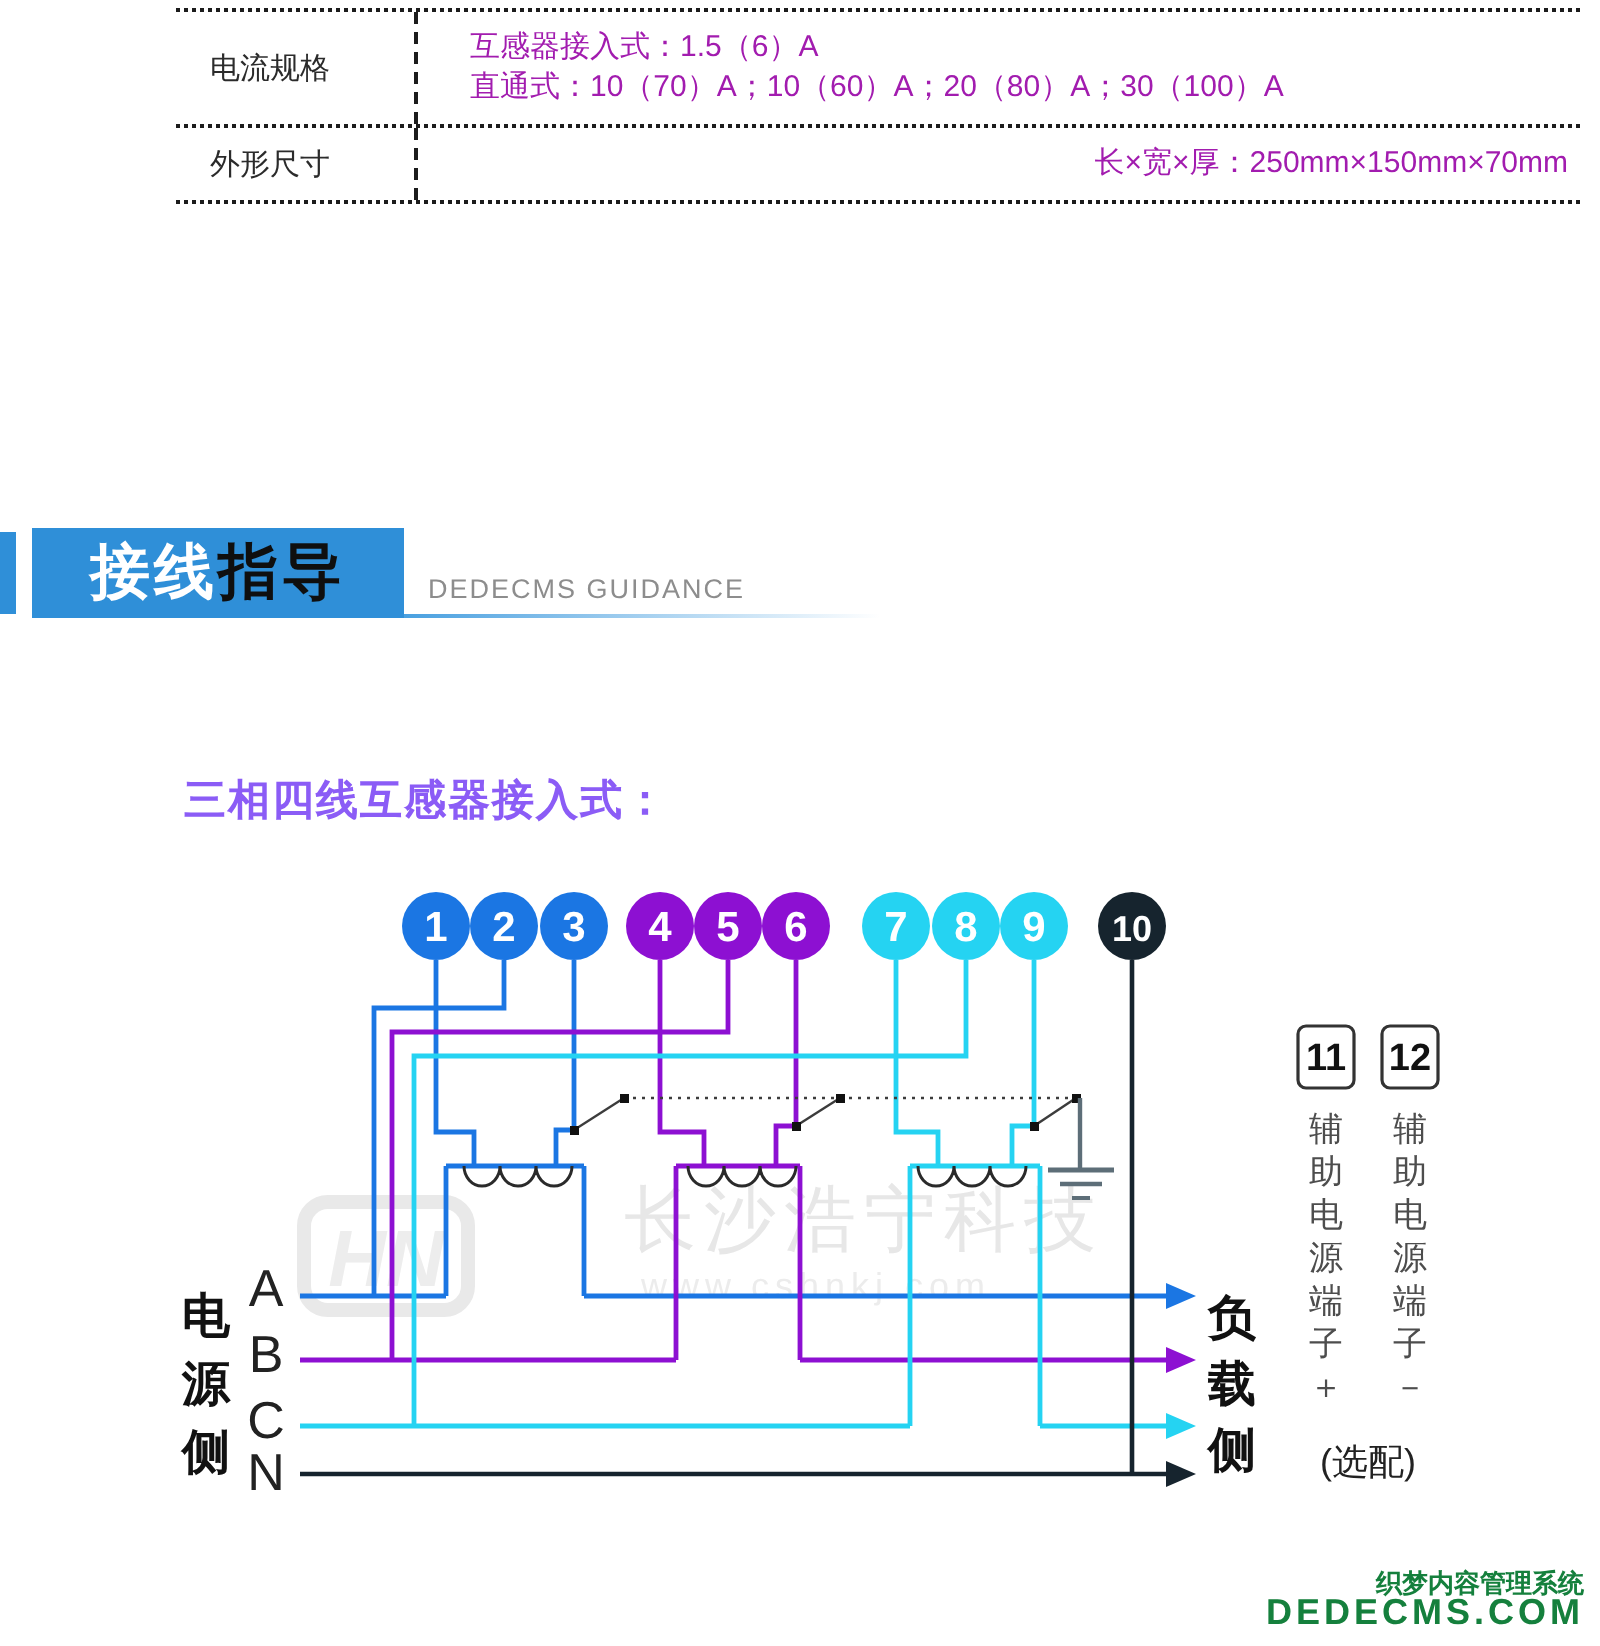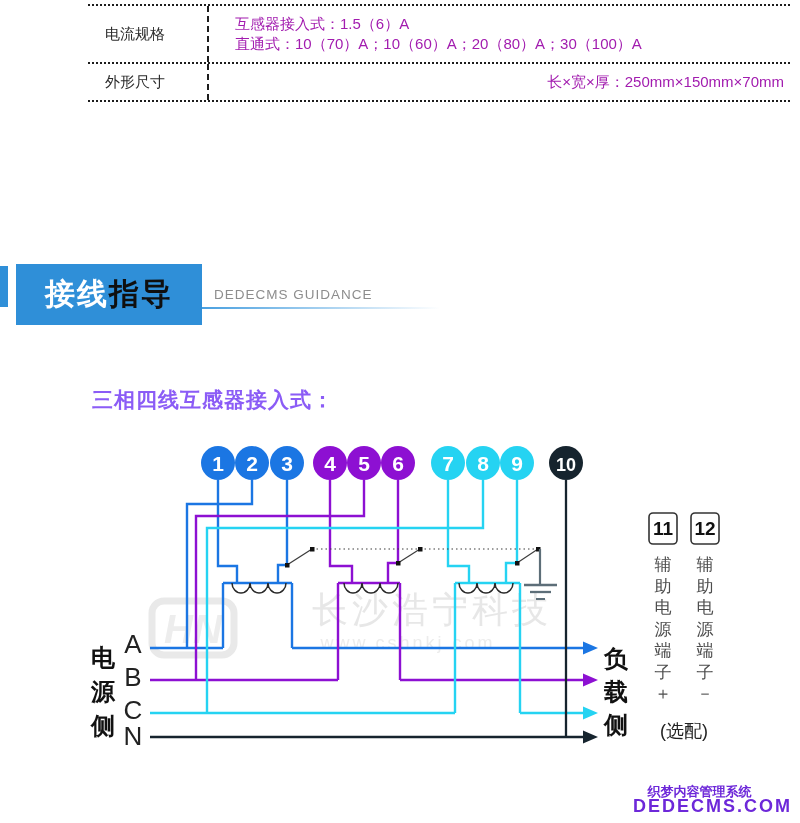--- a/index.html
+++ b/index.html
@@ -15,21 +15,21 @@
   .spec-row{display:flex;border-bottom:2px dotted #1c1c1c;}
   .spec-label{width:121px;flex:0 0 121px;border-right:2px dashed #1c1c1c;
               display:flex;align-items:center;padding-left:17px;box-sizing:border-box;
               font-size:15px;color:#2b2b2b;}
   .spec-value{flex:1;padding:8px 6px 8px 26px;font-size:15px;color:#a21caf;
               line-height:20px;display:flex;flex-direction:column;justify-content:center;}
   .r1{min-height:54px;} .r2{min-height:37px;} .r3{min-height:36px;} .r4{min-height:34px;text-align:right;}
 
   
   .hdr-notch{position:absolute;left:0;top:266px;width:8px;height:41px;background:var(--hdrblue);}
-  .hdr-bar{position:absolute;left:16px;top:264px;width:186px;height:61px;background:var(--hdrblue);
+  .hdr-bar{position:absolute;left:16px;top:264px;width:186px;height:45px;background:var(--hdrblue);
            display:flex;align-items:center;justify-content:center;
            font-size:30px;font-weight:bold;letter-spacing:2px;white-space:nowrap;}
   .t-light{color:#ffffff;} .t-dark{color:#0f0f0f;}
   .hdr-en{position:absolute;left:214px;top:287px;font-size:13.5px;color:#8d8d8d;letter-spacing:1px;}
   .hdr-line{position:absolute;left:202px;top:307px;width:238px;height:2px;
             background:linear-gradient(to right,#49a0e0,rgba(255,255,255,0));}
 
   
   .diag-title{position:absolute;left:92px;top:386px;font-size:21px;font-weight:bold;
               color:#8b5cf6;letter-spacing:1px;}
@@ -42,22 +42,22 @@
   .coil{stroke:#2a2a2a;fill:none;stroke-width:1.5;}
   .dashlink{stroke:#3c3c3c;fill:none;stroke-width:1.2;}
   .gnd{stroke:#5d6e78;fill:none;}
   .term-box{fill:#ffffff;stroke:#333;stroke-width:1.6;}
   .term-num{font-size:19px;font-weight:bold;fill:#111;text-anchor:middle;}
   .ph-label{font-size:26px;fill:#222;text-anchor:middle;}
   .note-txt{font-size:18px;fill:#222;text-anchor:middle;}
   .circ-num{font-weight:bold;fill:#fff;text-anchor:middle;}
 
   
-  .corner-wm{position:absolute;right:8px;top:785px;text-align:center;font-weight:bold;
-             color:#6d28d9;font-size:13px;line-height:14px;
+  .corner-wm{position:absolute;right:8px;top:785px;text-align:right;font-weight:bold;
+             color:#15803d;font-size:13px;line-height:14px;
              text-shadow:-1px -1px 0 #fff,1px -1px 0 #fff,-1px 1px 0 #fff,1px 1px 0 #fff;}
   .corner-wm .l2{letter-spacing:2px;font-size:18px;margin-left:26px;}
 </style>
 </head>
 <body>
 
 <div class="spec-table">
   <div class="spec-row r1">
     <div class="spec-label">电流规格</div>
     <div class="spec-value">

